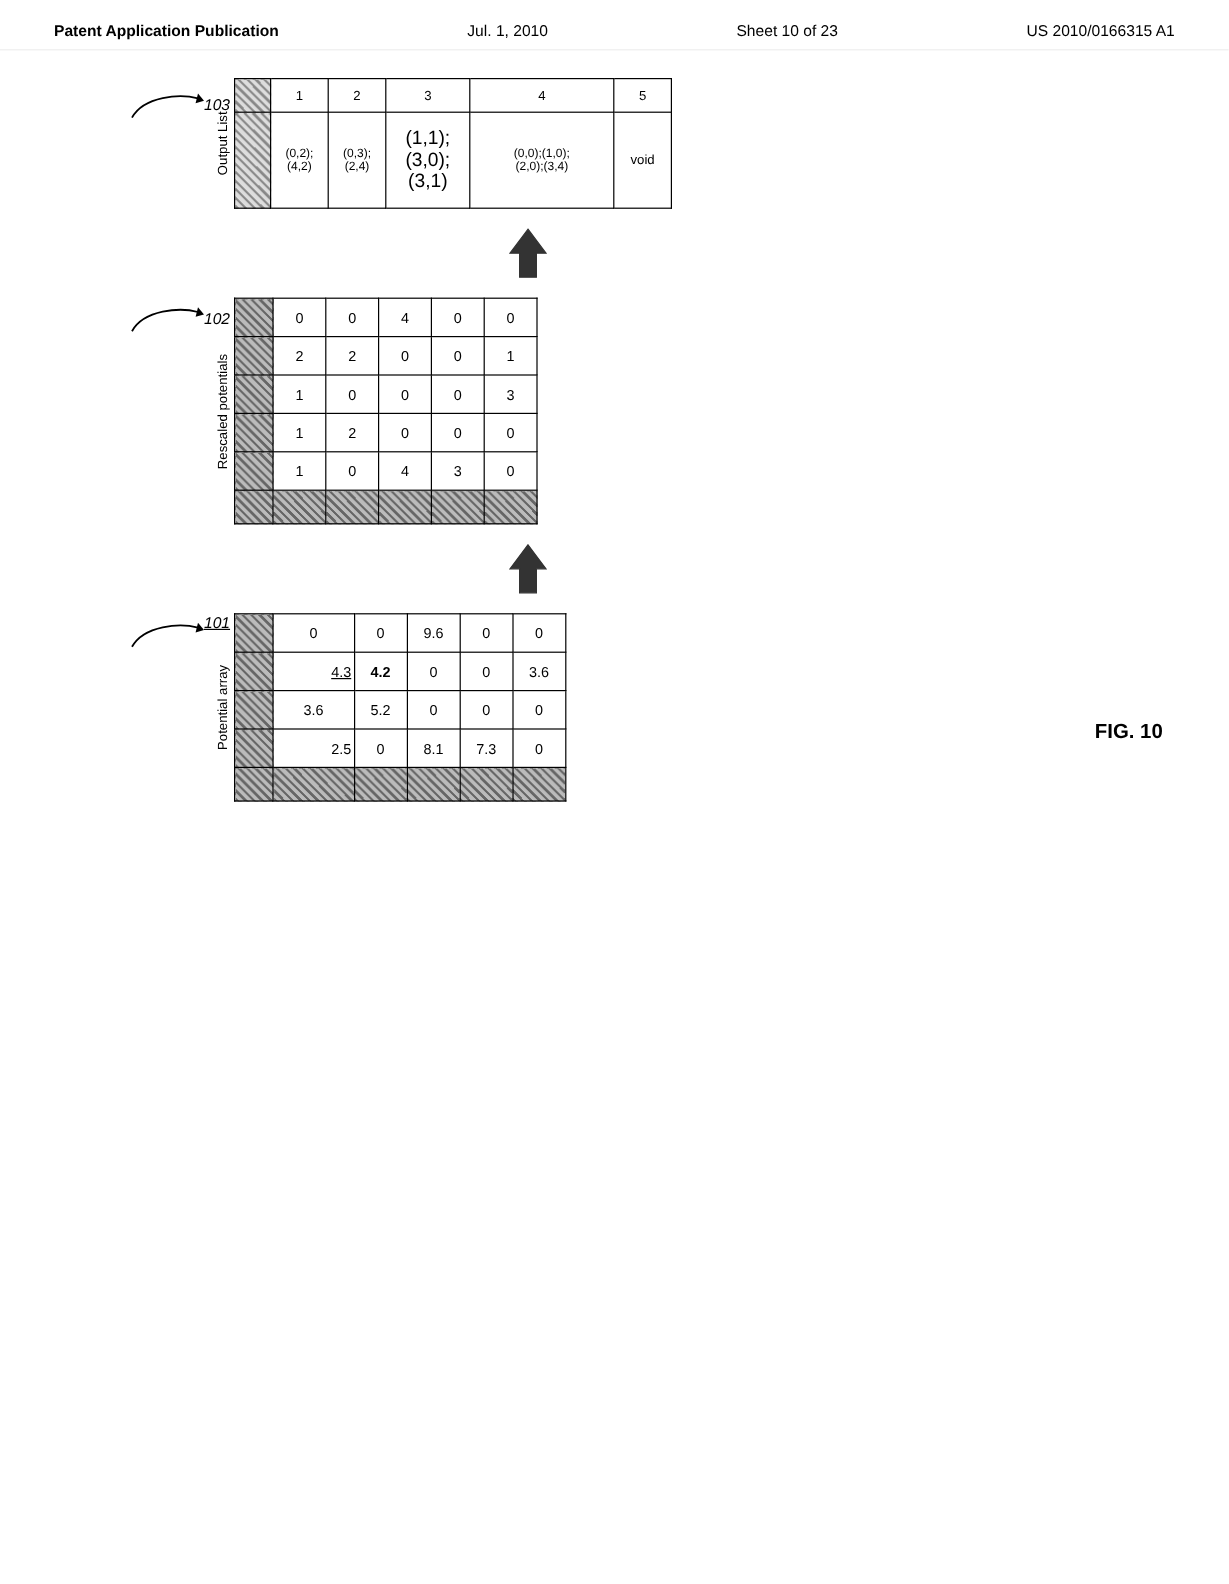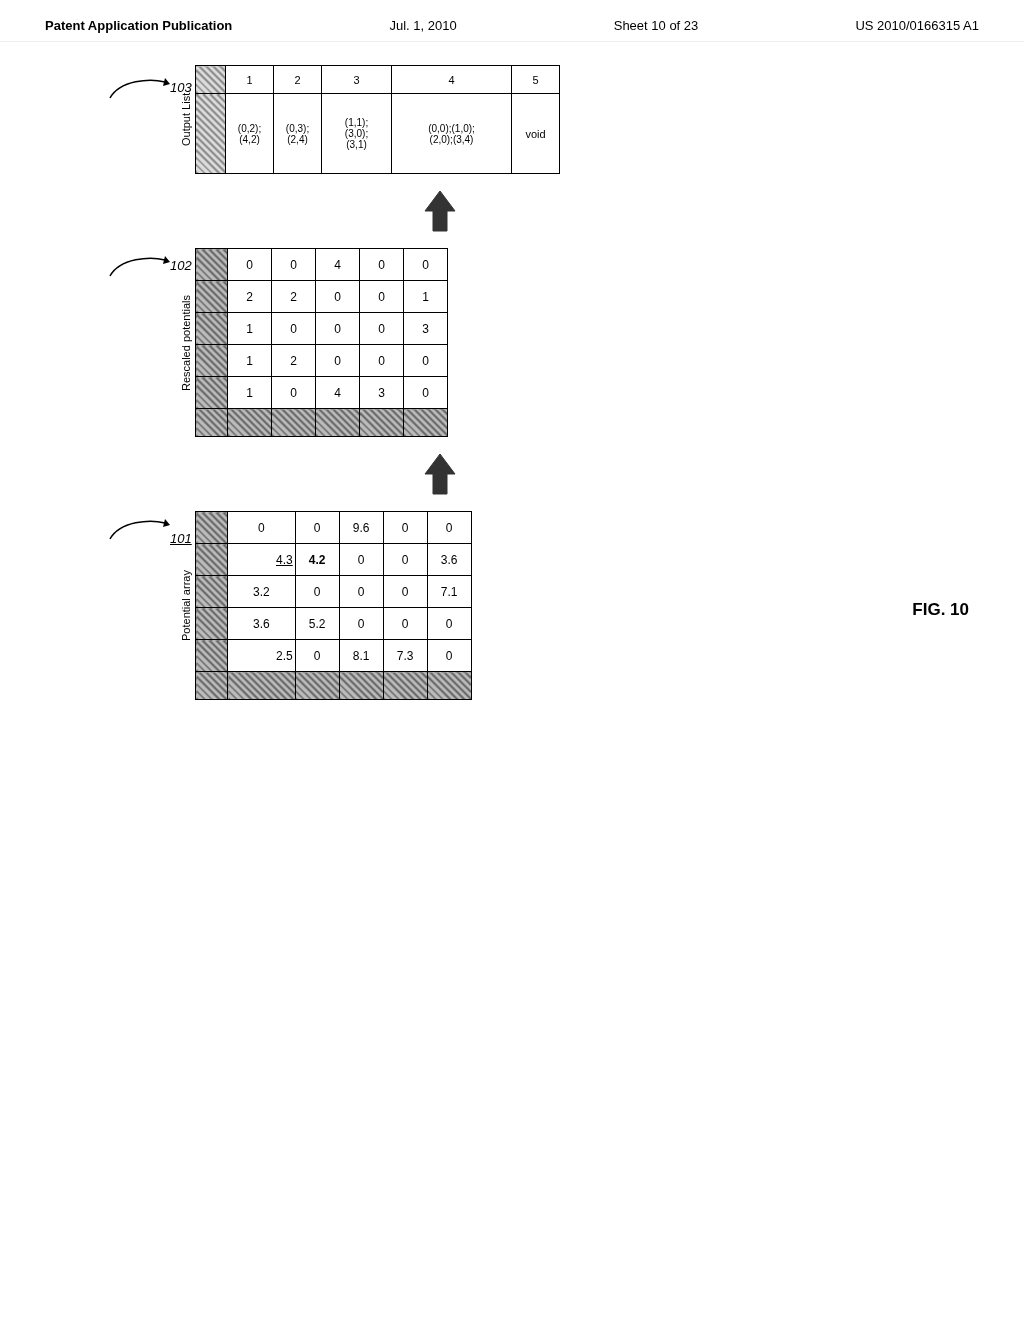--- a/index.html
+++ b/index.html
@@ -133,21 +133,21 @@
             <td style="border: 1px solid #000; width: 48px; height: 28px; text-align:center;">2</td>
             <td style="border: 1px solid #000; width: 70px; height: 28px; text-align:center;">3</td>
             <td style="border: 1px solid #000; width: 120px; height: 28px; text-align:center;">4</td>
             <td style="border: 1px solid #000; width: 48px; height: 28px; text-align:center;">5</td>
           </tr>
 
           <tr>
             <td style="border: 1px solid #000; width: 30px; height: 80px; background: repeating-linear-gradient(45deg,#888,#888 2px,#ddd 2px,#ddd 5px);"></td>
             <td style="border: 1px solid #000; width: 48px; height: 80px; text-align:center; vertical-align:middle; font-size:10px;">(0,2);<br>(4,2)</td>
             <td style="border: 1px solid #000; width: 48px; height: 80px; text-align:center; vertical-align:middle; font-size:10px;">(0,3);<br>(2,4)</td>
-            <td style="border: 1px solid #000; width: 70px; height: 80px; text-align:center; vertical-align:middle; font-size:10px;">(1,1);<br>(3,0);<br>(3,1)</td>
+            <td style="border: 1px solid #000; width: 70px; height: 80px; text-align:center; vertical-align:middle; font-size:16px;">(1,1);<br>(3,0);<br>(3,1)</td>
             <td style="border: 1px solid #000; width: 120px; height: 80px; text-align:center; vertical-align:middle; font-size:10px;">(0,0);(1,0);<br>(2,0);(3,4)</td>
             <td style="border: 1px solid #000; width: 48px; height: 80px; text-align:center; vertical-align:middle; font-size:11px;">void</td>
           </tr>
         </tbody>
           </table>
       </div>
     </div>
 
     <div style="display: flex; justify-content: center; margin: 12px 0 12px 80px;">
       <svg width="50" height="50" viewBox="0 0 50 50">
@@ -227,21 +227,21 @@
     </div>
 
     <div style="display: flex; justify-content: center; margin: 12px 0 12px 80px;">
       <svg width="50" height="50" viewBox="0 0 50 50">
         <polygon points="25,5 40,25 32,25 32,45 18,45 18,25 10,25" fill="#333" stroke="#333" stroke-width="1"></polygon>
       </svg>
     </div>
 
     <div style="position: relative; margin-left: 80px;">
 
-      <div style="position: absolute; left: -75px; top: 0px; display: flex; align-items: flex-end; text-decoration: underline;">
+      <div style="position: absolute; left: -75px; top: 0px; display: flex; align-items: flex-start; text-decoration: underline;">
         <svg width="70" height="35" viewBox="0 0 70 35">
           <path d="M5,28 C15,10 45,8 60,12" stroke="#000" stroke-width="1.5" fill="none"></path>
           <polygon points="60,8 65,14 58,16" fill="#000"></polygon>
         </svg>
         <span style="font-size: 13px; font-style: italic; margin-left: -5px;">101</span>
       </div>
 
       <div style="display: flex;">
 
         <div style="writing-mode: vertical-rl; transform: rotate(180deg); font-size: 11px; text-align: center; margin-right: 3px;">Potential array</div>
@@ -259,28 +259,20 @@
           <tr>
             <td style="width:32px; height:32px; border:1px solid #000; background: repeating-linear-gradient(45deg,#666,#666 2px,#bbb 2px,#bbb 5px);"></td>
             <td style="width:44px; height:32px; border:1px solid #000; text-align:right;text-decoration:underline;">4.3</td>
             <td style="width:44px; height:32px; border:1px solid #000; text-align:center;font-weight:bold;">4.2</td>
             <td style="width:44px; height:32px; border:1px solid #000; text-align:center;">0</td>
             <td style="width:44px; height:32px; border:1px solid #000; text-align:center;">0</td>
             <td style="width:44px; height:32px; border:1px solid #000; text-align:center;">3.6</td>
           </tr>
           <tr>
             <td style="width:32px; height:32px; border:1px solid #000; background: repeating-linear-gradient(45deg,#666,#666 2px,#bbb 2px,#bbb 5px);"></td>
-            <td style="width:44px; height:32px; border:1px solid #000; text-align:center;">3.2</td>
-            <td style="width:44px; height:32px; border:1px solid #000; text-align:center;">0</td>
-            <td style="width:44px; height:32px; border:1px solid #000; text-align:center;">0</td>
-            <td style="width:44px; height:32px; border:1px solid #000; text-align:center;">0</td>
-            <td style="width:44px; height:32px; border:1px solid #000; text-align:center;">7.1</td>
-          </tr>
-          <tr>
-            <td style="width:32px; height:32px; border:1px solid #000; background: repeating-linear-gradient(45deg,#666,#666 2px,#bbb 2px,#bbb 5px);"></td>
             <td style="width:44px; height:32px; border:1px solid #000; text-align:center;">3.6</td>
             <td style="width:44px; height:32px; border:1px solid #000; text-align:center;">5.2</td>
             <td style="width:44px; height:32px; border:1px solid #000; text-align:center;">0</td>
             <td style="width:44px; height:32px; border:1px solid #000; text-align:center;">0</td>
             <td style="width:44px; height:32px; border:1px solid #000; text-align:center;">0</td>
           </tr>
           <tr>
             <td style="width:32px; height:32px; border:1px solid #000; background: repeating-linear-gradient(45deg,#666,#666 2px,#bbb 2px,#bbb 5px);"></td>
             <td style="width:44px; height:32px; border:1px solid #000; text-align:center;padding-left:48px;">2.5</td>
             <td style="width:44px; height:32px; border:1px solid #000; text-align:center;">0</td>

